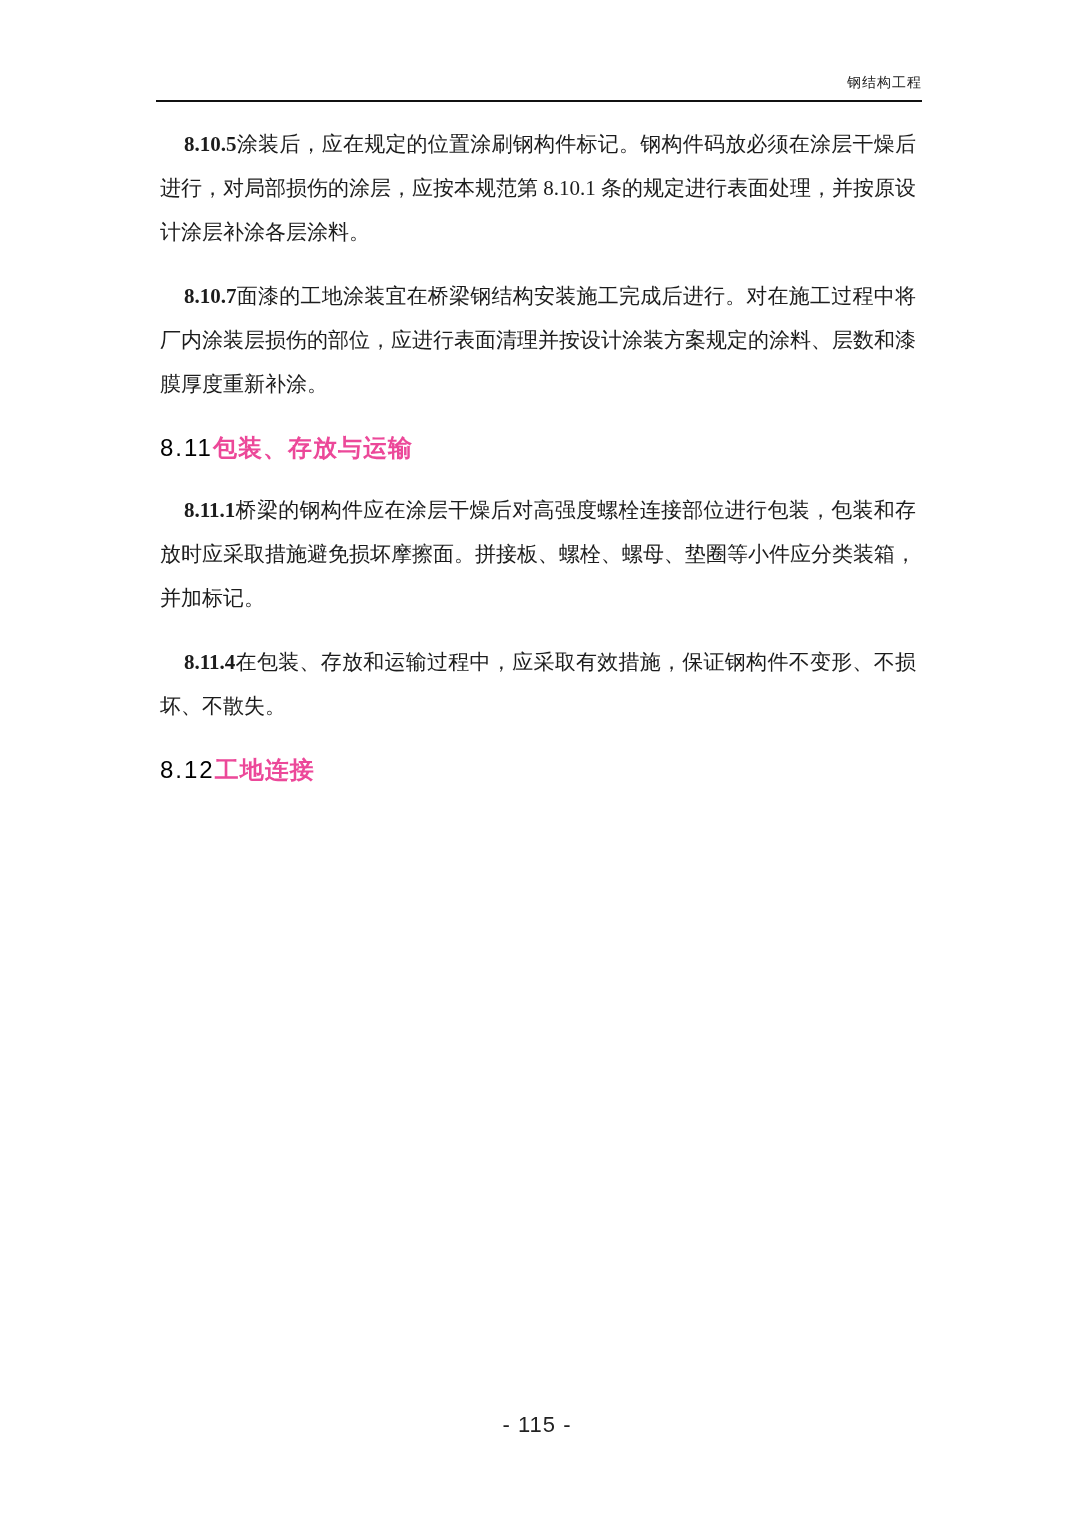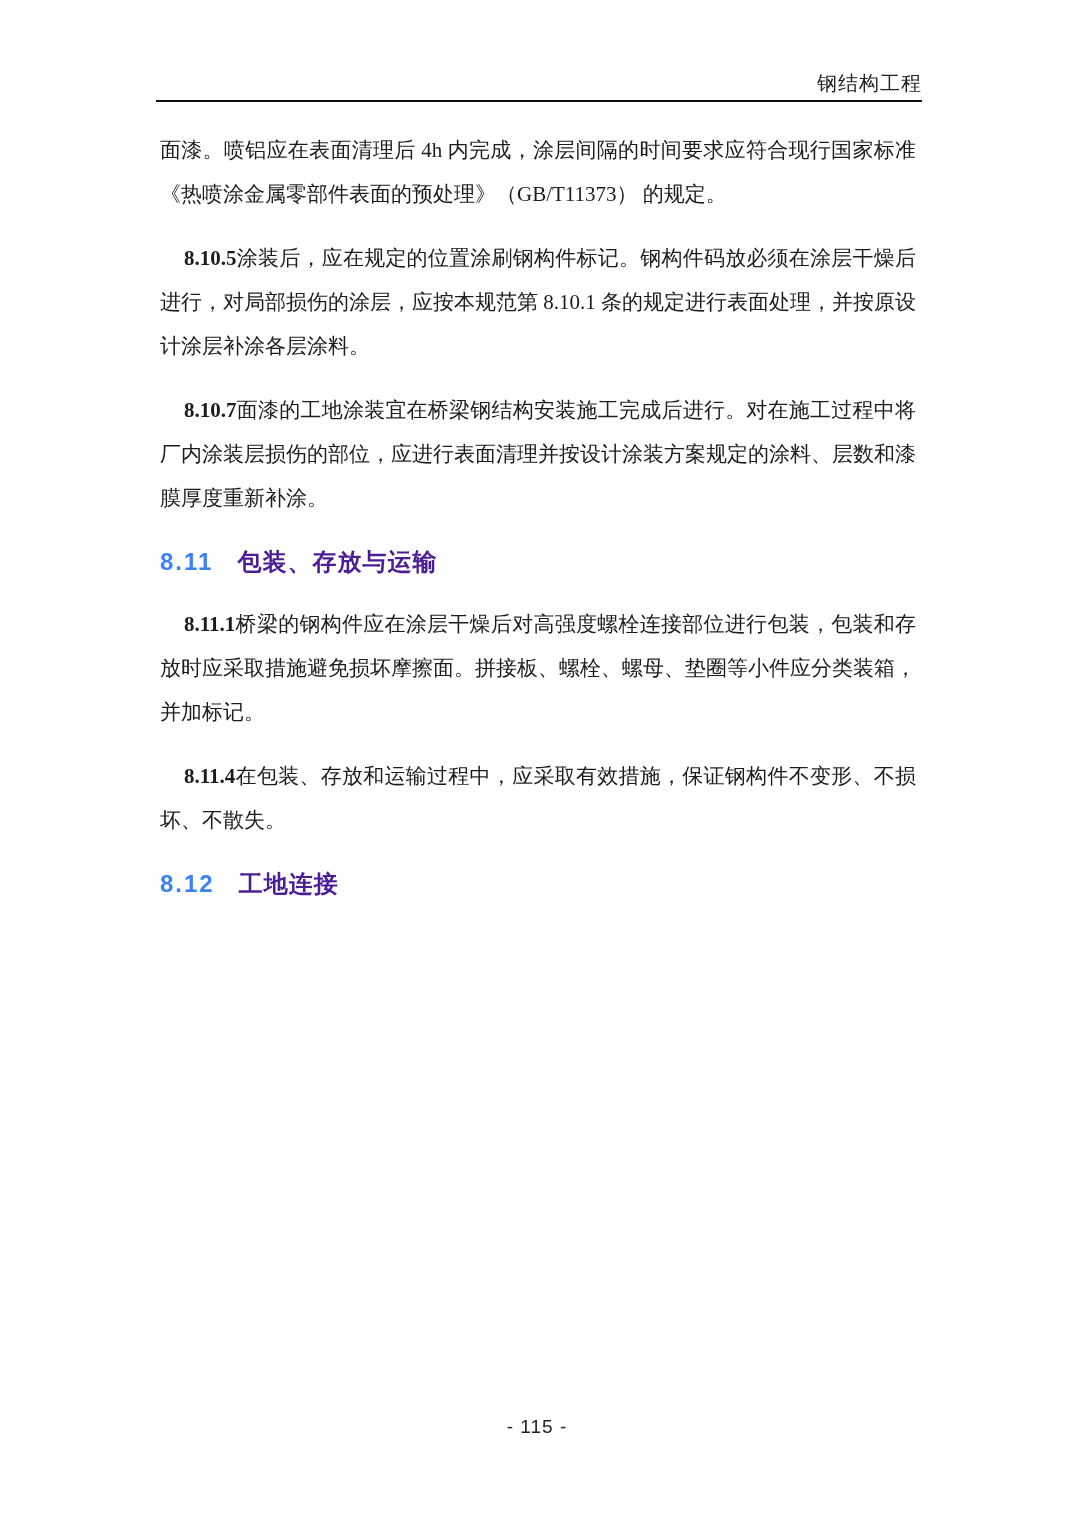--- a/index.html
+++ b/index.html
@@ -13,21 +13,21 @@
     font-family: "Liberation Serif", "DejaVu Serif", serif;
     overflow: hidden;
     box-sizing: border-box;
   }
   .header {
     margin: 0 152px 0 156px;
     padding-top: 70px;
     text-align: right;
   }
   .header-text {
-    font-size: 20px;
+    font-size: 14px;
     line-height: 26px;
     letter-spacing: 1px;
     color: #222;
     margin-left: 15px;
   }
   .header-rule {
     margin: 4px 152px 0 156px;
     border-bottom: 2px solid #111;
     height: 0;
   }
@@ -48,57 +48,55 @@
   .section-heading {
     margin: 26px 0 0 0;
     font-size: 24px;
     line-height: 32px;
     font-weight: normal;
     font-family: "Liberation Sans", "DejaVu Sans", sans-serif;
     text-align: left;
   }
   .section-heading + .para { margin-top: 24px; }
   .h-num {
-    font-weight: bold;
+    font-weight: normal;
     letter-spacing: 2px;
-    margin-right: 24px;
-    color: #3b82f6;
+    color: #000000;
   }
   .h-title {
     font-weight: bold;
     letter-spacing: 1px;
-    color: #4c1d95;
+    color: #ec4899;
   }
   .footer {
     position: absolute;
     left: 0;
     bottom: 82px;
     width: 100%;
     text-align: center;
   }
   .page-number {
-    font-size: 19px;
+    font-size: 22px;
     font-family: "Liberation Sans", "DejaVu Sans", sans-serif;
     color: #222;
     letter-spacing: 1px;
   }
 </style>
 </head>
 <body>
 
 <div class="page">
 
   <div class="header">
     <span class="header-text">钢结构工程</span>
   </div>
   <div class="header-rule"></div>
 
   <div class="body">
 
-    <p class="para first"><span>面漆。喷铝应在表面清理后 4h 内完成，涂层间隔的时间要求应符合现行国家标准《热喷涂金属零部件表面的预处理》（GB/T11373） 的规定。</span></p>
 
     <p class="para indent"><span class="num">8.10.5</span><span>涂装后，应在规定的位置涂刷钢构件标记。钢构件码放必须在涂层干燥后进行，对局部损伤的涂层，应按本规范第 8.10.1 条的规定进行表面处理，并按原设计涂层补涂各层涂料。</span></p>
 
 
     <p class="para indent"><span class="num">8.10.7</span><span>面漆的工地涂装宜在桥梁钢结构安装施工完成后进行。对在施工过程中将厂内涂装层损伤的部位，应进行表面清理并按设计涂装方案规定的涂料、层数和漆膜厚度重新补涂。</span></p>
 
     <h2 class="section-heading"><span class="h-num">8.11</span><span class="h-title">包装、存放与运输</span></h2>
 
     <p class="para indent"><span class="num">8.11.1</span><span>桥梁的钢构件应在涂层干燥后对高强度螺栓连接部位进行包装，包装和存放时应采取措施避免损坏摩擦面。拼接板、螺栓、螺母、垫圈等小件应分类装箱，并加标记。</span></p>
 

